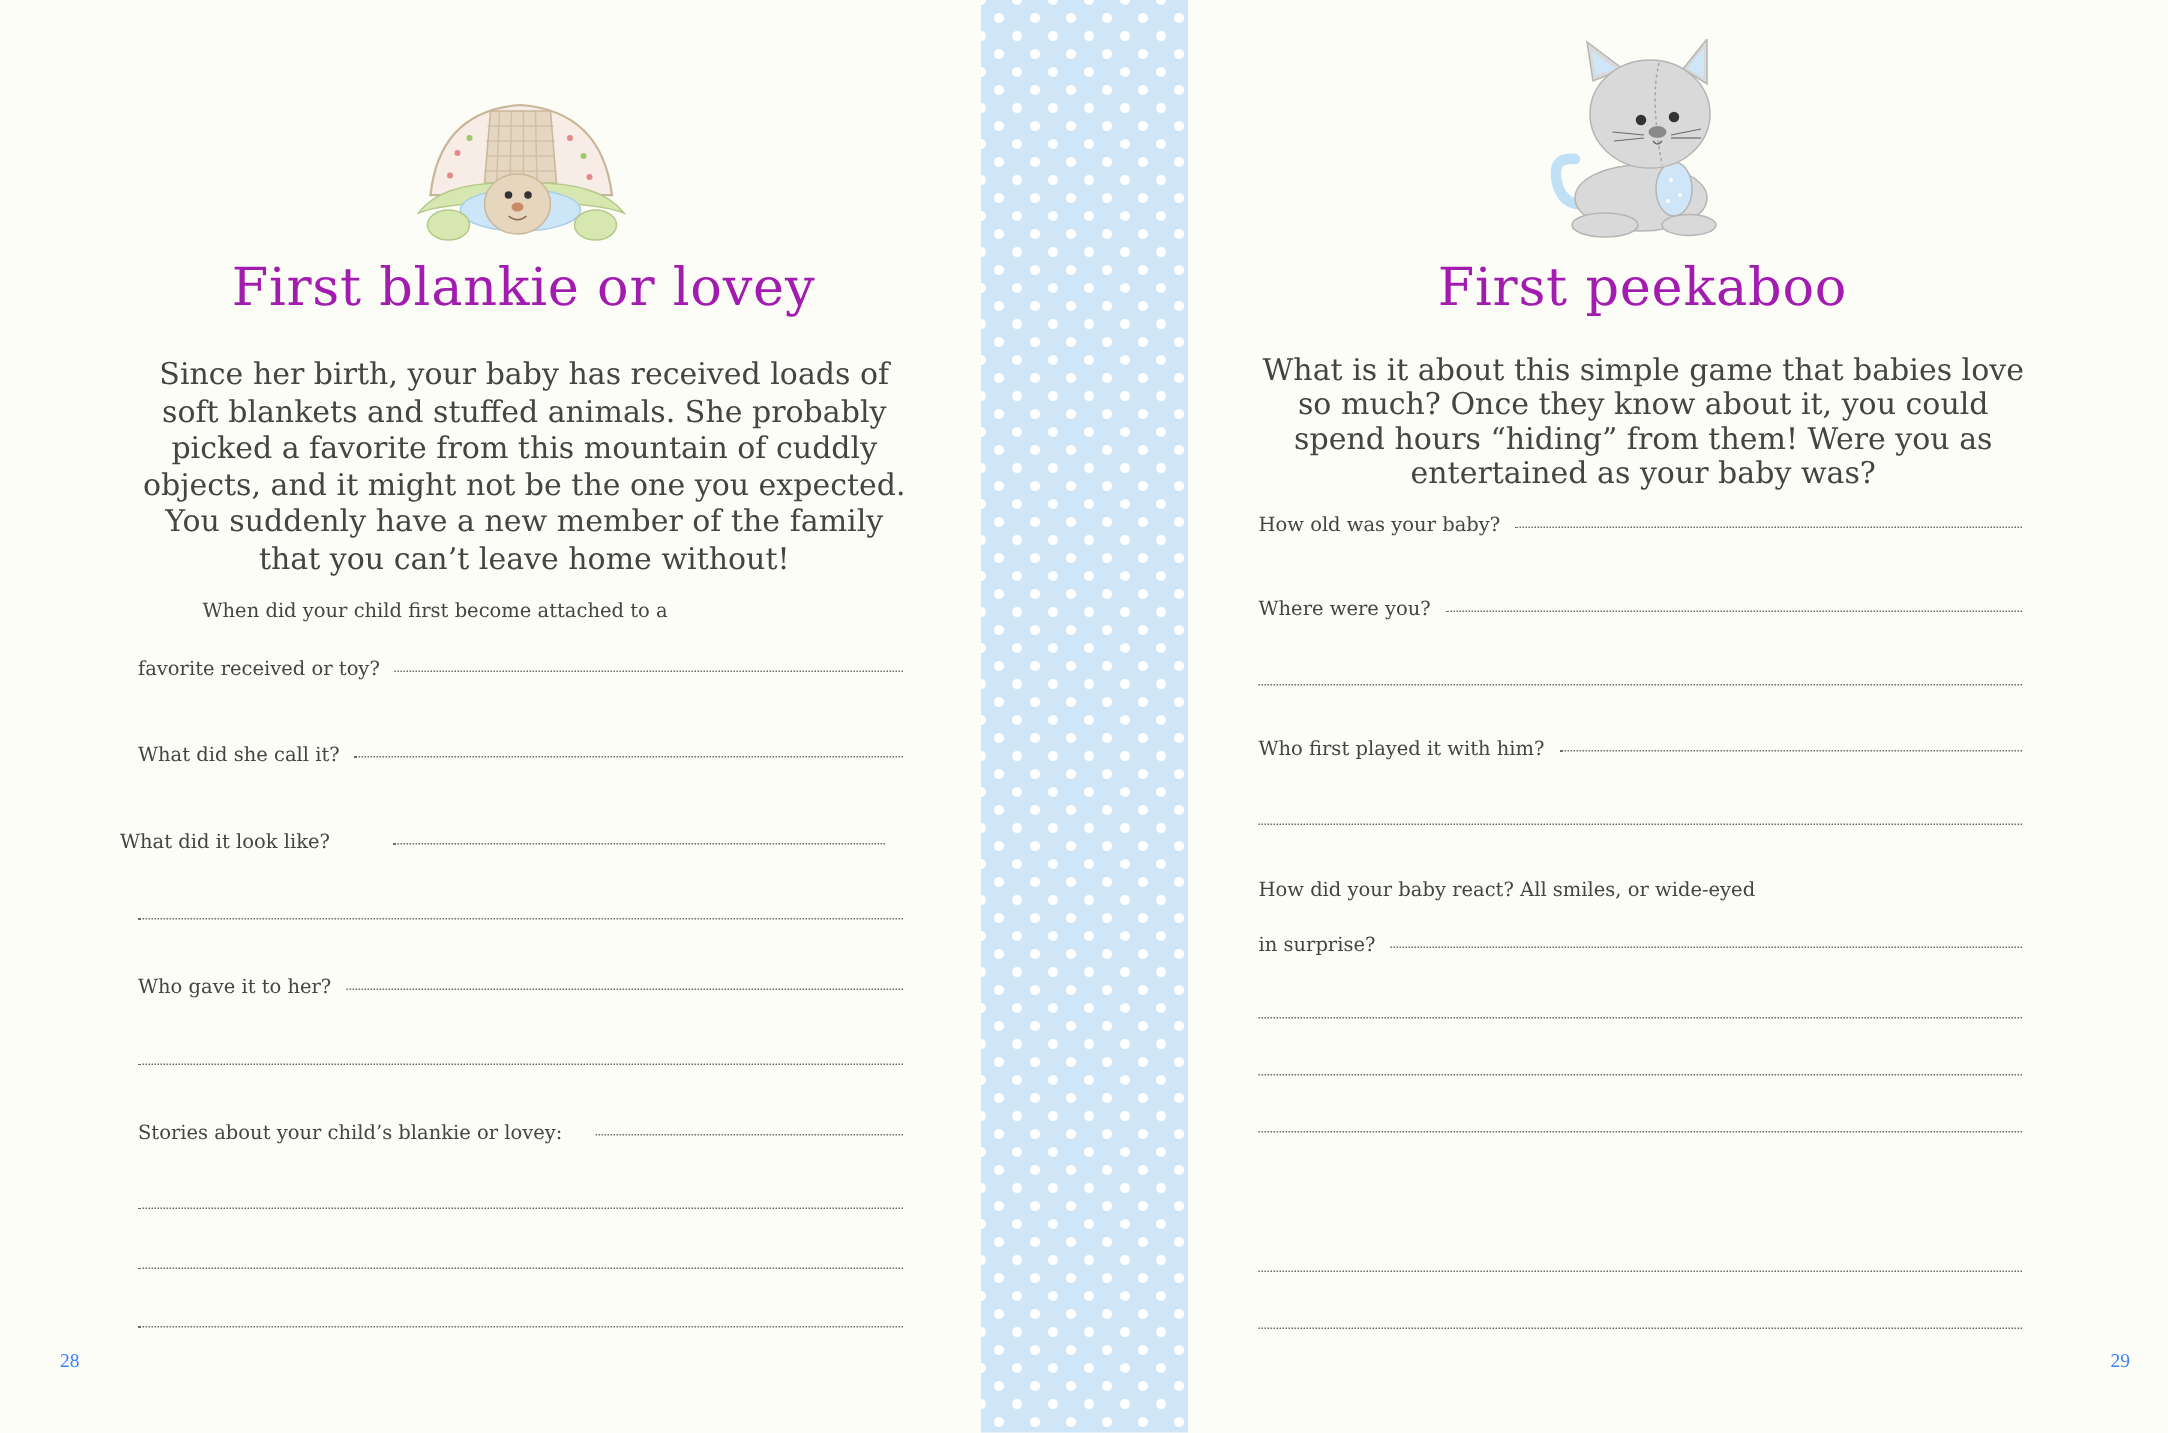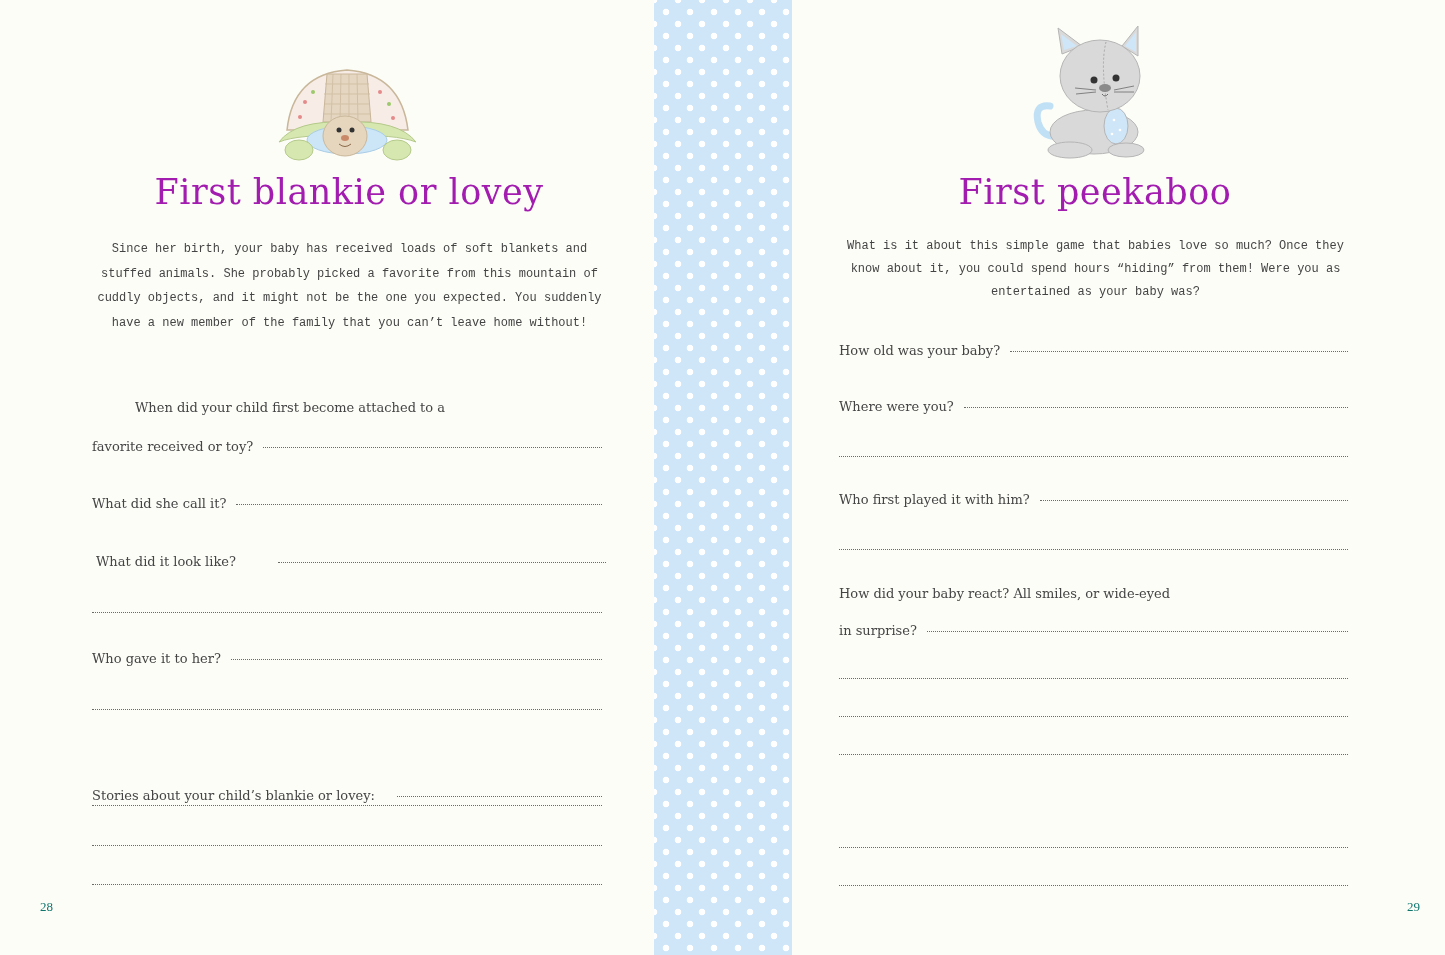--- a/index.html
+++ b/index.html
@@ -4,26 +4,26 @@
 <style>
   html,body{margin:0;padding:0;}
   body{width:1445px;height:955px;position:relative;overflow:hidden;background:#fdfdf8;font-family:"DejaVu Serif",serif;color:#3e3e3e;}
   .page{position:absolute;top:0;height:955px;background:#fdfdf8;}
   #left-page{left:0;width:654px;}
   #right-page{left:792px;width:653px;}
   #spine{position:absolute;left:654px;top:0;width:138px;height:955px;background-color:#cfe6f8;
     background-image:radial-gradient(circle,#ffffff 3px,transparent 3.6px),radial-gradient(circle,#ffffff 3px,transparent 3.6px);
     background-size:24px 24px;background-position:0 0,12px 12px;}
   .title{position:absolute;font-family:"DejaVu Serif",serif;font-size:35px;color:#a21caf;text-align:center;white-space:nowrap;letter-spacing:0.5px;}
-  .intro{position:absolute;font-size:12px;line-height:24.5px;text-align:center;color:#444;font-family:Liberation Mono, monospace;}
+  .intro{position:absolute;font-size:20px;line-height:24.5px;text-align:center;color:#444;}
   .q{position:absolute;font-size:13px;color:#444;white-space:nowrap;display:flex;align-items:flex-end;}
   .q .txt{flex:none;}
   .q .fill{flex:1;border-bottom:1.5px dotted #6a6a6a;margin-left:10px;margin-bottom:6px;min-width:20px;}
   .line{position:absolute;height:0;border-bottom:1.5px dotted #6a6a6a;}
-  .pnum{position:absolute;font-family:"Liberation Serif",serif;font-size:13px;color:#0f766e;}
+  .pnum{position:absolute;font-family:"Liberation Serif",serif;font-size:13px;color:#3b82f6;}
   .illus{position:absolute;}
 </style>
 </head>
 <body>
 
 <div class="page" id="left-page">
   <svg class="illus" style="left:275px;top:62px" width="145" height="100" viewBox="0 0 145 100">
     <path d="M12 68 Q18 12 72 8 Q126 12 133 68 Z" fill="#f7ece6" stroke="#c9b79a" stroke-width="1.5"></path>
     <path d="M52 12 L92 12 L96 60 L48 60 Z" fill="#e4d6c0" stroke="#c9b79a"></path>
     <g stroke="#cdbb9f" stroke-width="1" opacity="0.8">
@@ -63,33 +63,33 @@
   <div class="q" style="left:92px;width:510px;top:439px;">
     <span class="txt">favorite received or toy?</span>
     <span class="fill"></span>
   </div>
 
   <div class="q" style="left:92px;width:510px;top:496px;">
     <span class="txt">What did she call it?</span>
     <span class="fill"></span>
   </div>
 
-  <div class="q" style="left:96px;width:510px;top:554px;gap:32px;">
+  <div class="q" style="left:80px;width:510px;top:554px;gap:32px;">
     <span class="txt">What did it look like?</span>
     <span class="fill"></span>
   </div>
   <div class="line" style="left:92px;width:510px;top:612px;"></div>
 
   <div class="q" style="left:92px;width:510px;top:651px;">
     <span class="txt">Who gave it to her?</span>
     <span class="fill"></span>
   </div>
   <div class="line" style="left:92px;width:510px;top:709px;"></div>
 
-  <div class="q" style="left:92px;width:510px;top:788px;gap:12px;">
+  <div class="q" style="left:92px;width:510px;top:748px;gap:12px;">
     <span class="txt">Stories about your child’s blankie or lovey:</span>
     <span class="fill"></span>
   </div>
   <div class="line" style="left:92px;width:510px;top:805px;"></div>
   <div class="line" style="left:92px;width:510px;top:845px;"></div>
   <div class="line" style="left:92px;width:510px;top:884px;"></div>
 
   <div class="pnum" style="left:40px;top:899px;">28</div>
 </div>
 

